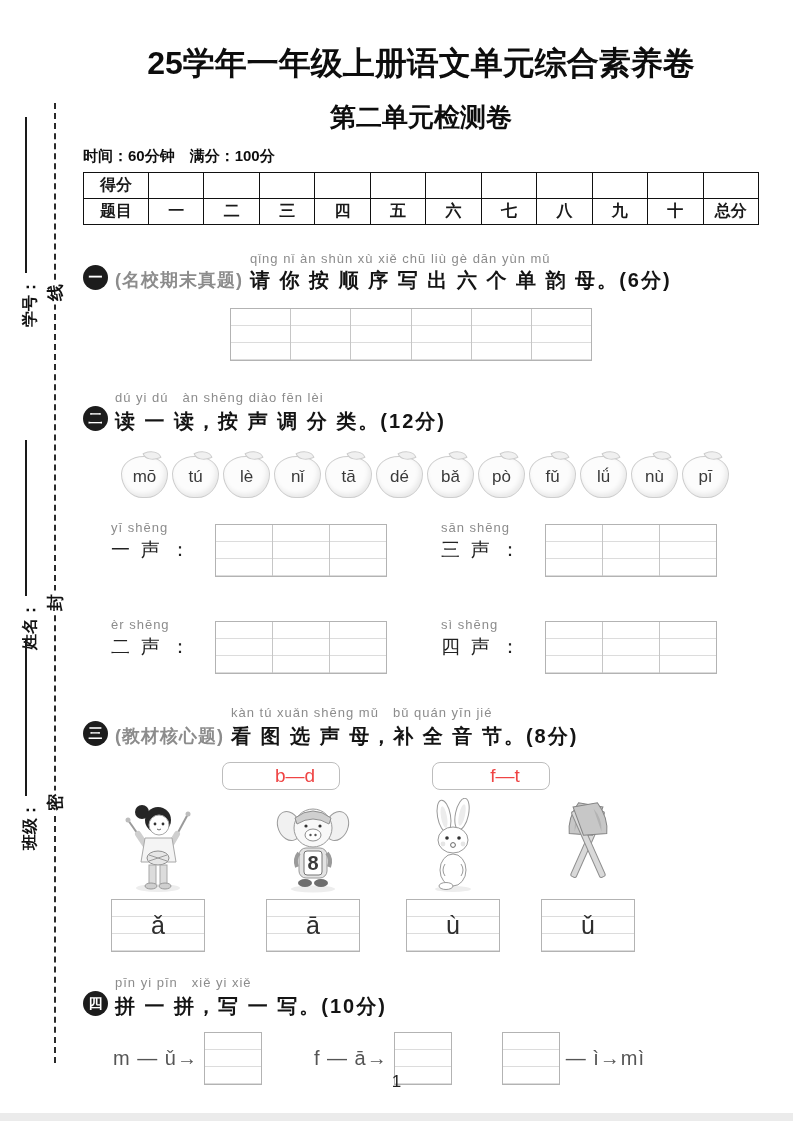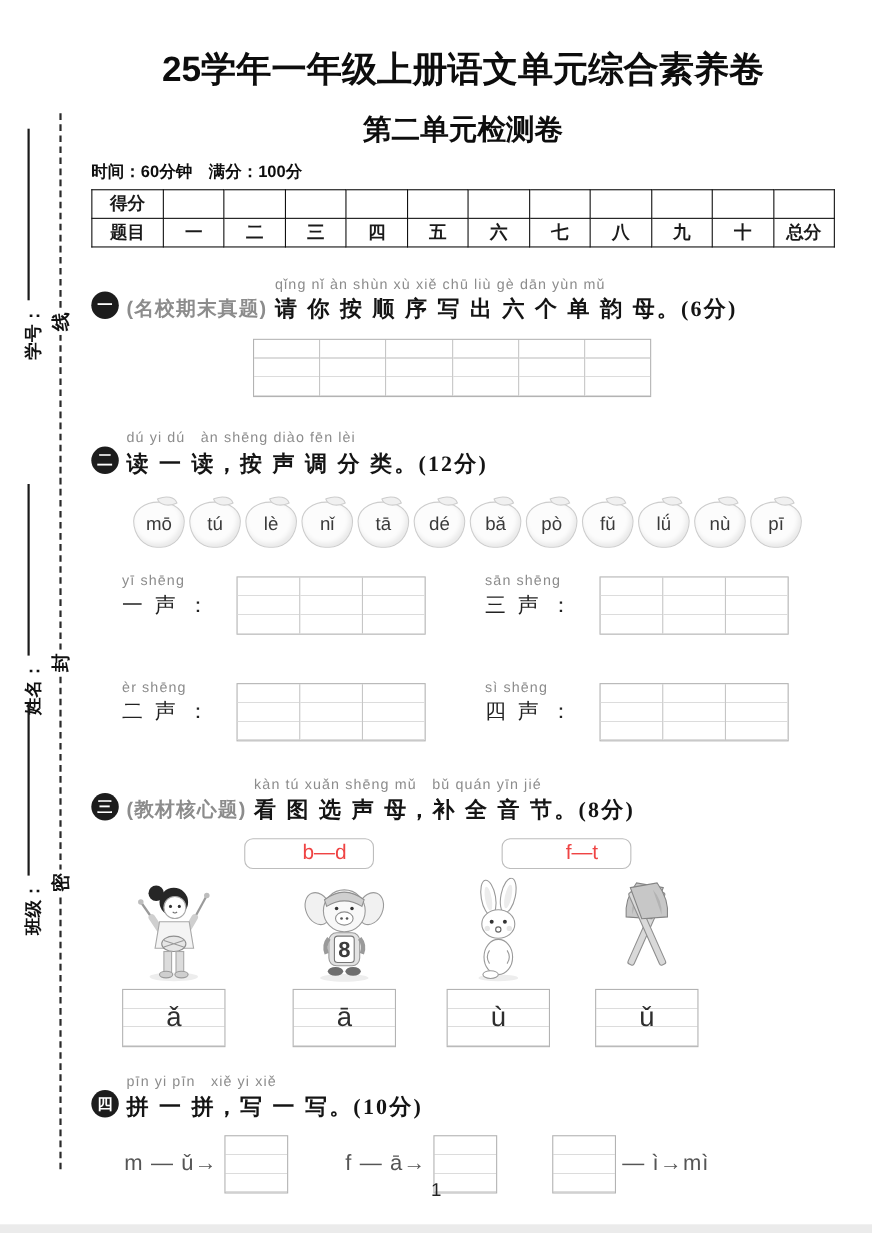--- a/index.html
+++ b/index.html
@@ -37,21 +37,21 @@
   
   .qhead{display:flex;align-items:flex-end;gap:7px;}
   .qbadge{
     flex:0 0 auto;width:25px;height:25px;border-radius:50%;background:#1c1c1c;color:#fff;
     display:flex;align-items:center;justify-content:center;
     font-size:14px;font-weight:bold;margin-bottom:4px;
   }
   .qtag{color:#8c8c8c;font-size:18px;font-weight:600;margin-bottom:2px;letter-spacing:1px;}
   .qpinyin{color:#8c8c8c;font-size:13px;letter-spacing:1px;margin-bottom:1px;}
   .qtext{font-size:20px;font-weight:bold;color:#141414;letter-spacing:2px;}
-  .qscore{font-family:Liberation Serif, serif;font-weight:bold;}
+  .qscore{font-family:Liberation Sans, sans-serif;font-weight:bold;}
   
   .pgrid{border:1px solid #b3b3b3;display:flex;height:51px;background:#fff;}
   .pgrid>span{
     flex:1;border-right:1px solid #c6c6c6;
     background-image:repeating-linear-gradient(to bottom,transparent 0,transparent 16px,#dcdcdc 16px,#dcdcdc 17px);
   }
   .pgrid>span:last-child{border-right:none;}
   .cellbox{
     border:1px solid #b3b3b3;height:51px;display:flex;align-items:center;justify-content:center;
     background-image:repeating-linear-gradient(to bottom,transparent 0,transparent 16px,#dcdcdc 16px,#dcdcdc 17px);
@@ -79,21 +79,21 @@
   .tone-lab .hz{font-family:"Liberation Serif", serif;font-size:19px;color:#222;margin-top:2px;letter-spacing:3px;}
   .tone-item .pgrid{width:170px;margin-top:4px;}
   
   .opt-row{display:flex;margin-top:12px;}
   .opt{
     border:1px solid #bdbdbd;border-radius:8px;width:88px;height:26px;
     display:flex;align-items:center;justify-content:center;
     font-size:19px;color:#ef4444;background:#fff;padding-left:28px;
   }
   .opt.first{margin-left:139px;}
-  .opt.second{margin-left:116px;}
+  .opt.second{margin-left:92px;}
   .q3-grid{display:grid;grid-template-columns:150px 160px 120px 150px;justify-items:center;margin-top:8px;align-items:end;}
   .q3-answers{display:grid;grid-template-columns:150px 160px 120px 150px;justify-items:center;margin-top:6px;}
   .q3-answers .cellbox{width:92px;}
   
   .q4-row{display:flex;align-items:center;margin-top:12px;}
   .q4-lab{font-size:20px;color:#555;letter-spacing:1px;white-space:nowrap;}
   .q4-box{width:58px;margin-left:6px;}
   .q4-box .cellbox{height:51px;}
   .pagenum{position:absolute;left:0;top:1072px;width:793px;text-align:center;font-size:17px;color:#222;}
   .scan-edge{position:absolute;left:0;bottom:0;width:793px;height:8px;background:#ebebeb;}

